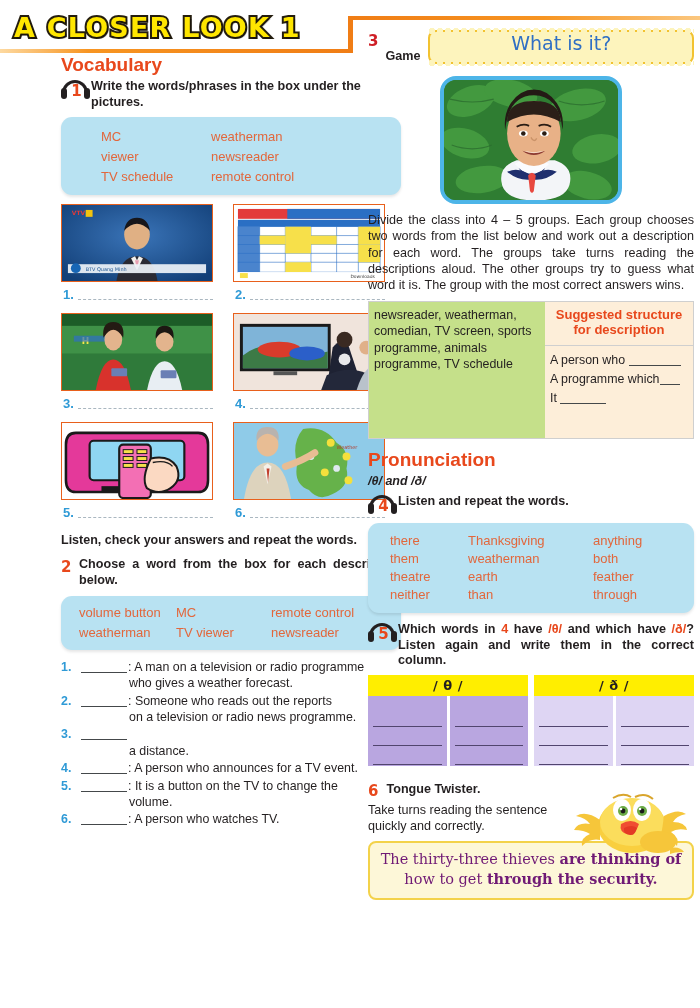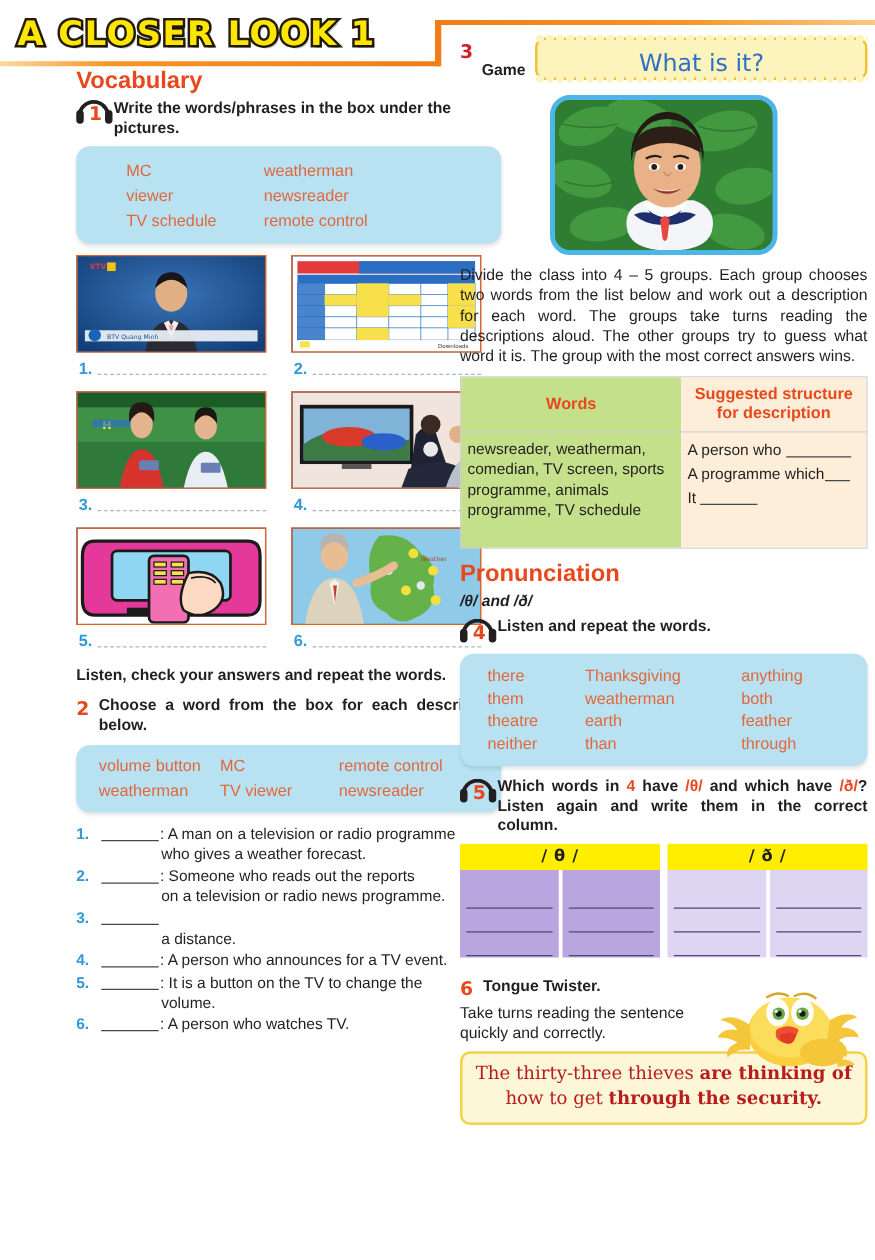--- a/index.html
+++ b/index.html
@@ -137,21 +137,21 @@
     color: #cf2027; font-weight: 900; font-size: 15px;
     font-family: "DejaVu Sans", sans-serif; margin-right: 7px; margin-top: 2px;
   }
   .game-label { font-size: 12.6px; font-weight: bold; margin-top: 19px; }
   .bubble {
     position: relative; margin-left: 8px; flex: 1;
     background: #fdf4bd;
     border: 2px solid #f2c230;
     border-radius: 8px;
     height: 34px;
-    display: flex; align-items: flex-end; justify-content: center;
+    display: flex; align-items: flex-start; justify-content: center;
   }
   .bubble::before, .bubble::after {
     content: ""; position: absolute; left: -2px; right: -2px; height: 6px;
     background-image: radial-gradient(circle at 4px 3px, #fdf4bd 3.2px, transparent 3.4px);
     background-size: 8px 6px;
   }
   .bubble::before { top: -4px; }
   .bubble::after { bottom: -4px; }
   .bubble-txt {
     font-family: "DejaVu Sans", sans-serif;
@@ -216,21 +216,21 @@
   .tt-box {
     margin-top: 6px;
     background: #fdf7d8; border: 2px solid #f3d24a; border-radius: 8px;
     padding: 6px 10px 8px 10px; text-align: center;
   }
   .tt-box::before, .tt-box::after {
     content: ""; position: absolute; height: 6px;
   }
   .tt-txt {
     font-family: "DejaVu Serif", serif;
-    color: #b91c1c; font-size: 14.5px; line-height: 1.35;
+    color: #701a75; font-size: 14.5px; line-height: 1.35;
   }
   .tt-txt .b { font-weight: bold; }
   .bird { position: absolute; right: 6px; top: 4px; width: 122px; height: 70px; }
 
   
   .ph-inner { position: absolute; inset: 0; }
 </style>
 </head>
 <body>
 
@@ -543,21 +543,20 @@
         <path d="M91 60 q3 6 6 1" stroke="#c99268" stroke-width="1.4" fill="none"></path>
         <path d="M82 74 q12 9 24 0 q-12 5 -24 0z" fill="#8c3b33"></path>
         <path d="M83 74 q11 3 22 0 q-11 4 -22 0z" fill="#fdfdfd"></path>
       </svg>
     </div>
 
     <div class="game-para">Divide the class into 4 – 5 groups. Each group chooses two words from the list below and work out a description for each word. The groups take turns reading the descriptions aloud. The other groups try to guess what word it is. The group with the most correct answers wins.</div>
 
     <div class="wtable">
       <div class="cL">
-        <div class="th">Words</div>
         <div class="td">newsreader,  weatherman, comedian, TV screen, sports programme, animals programme, TV schedule</div>
       </div>
       <div class="cR">
         <div class="th">Suggested structure for description</div>
         <div class="td">
           <div><span>A person who </span><span class="blank" style="width:52px"></span></div>
           <div><span>A programme which</span><span class="blank" style="width:20px"></span></div>
           <div><span>It </span><span class="blank" style="width:46px"></span></div>
         </div>
       </div>

